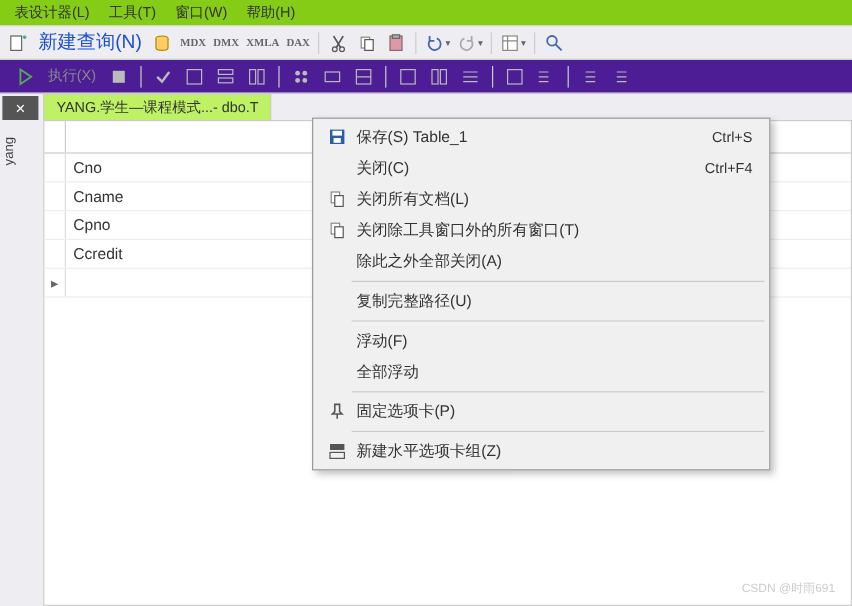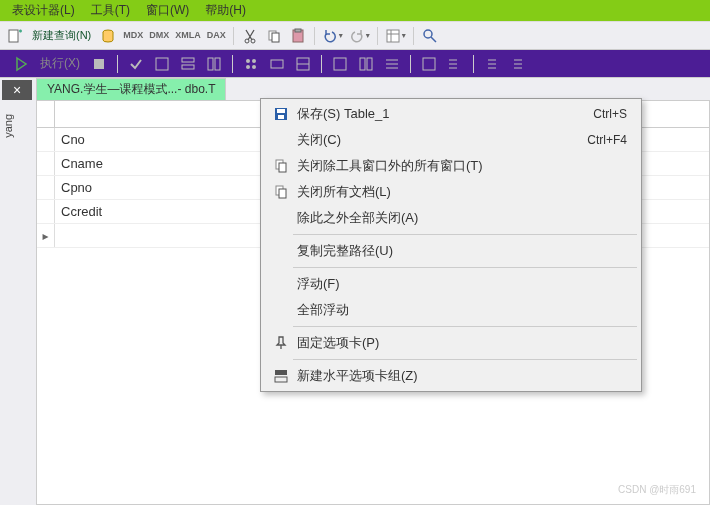--- a/index.html
+++ b/index.html
@@ -3,39 +3,39 @@
   <meta charset="utf-8">
   <style>
     * { box-sizing: border-box; margin: 0; padding: 0; }
     body { font-family: "Microsoft YaHei", "Segoe UI", sans-serif; font-size: 12px; color: #333; background: #fff; width: 710px; height: 505px; position: relative; overflow: hidden; }
     
     .menubar { display: flex; background: #84cc16; height: 22px; align-items: center; padding-left: 4px; border-bottom: 1px solid #ddd; }
     .menubar-item { padding: 0 8px; color: #333; cursor: default; }
     
     .toolbar { display: flex; background: #eeeef2; height: 28px; align-items: center; padding-left: 4px; border-bottom: 1px solid #ccc; gap: 2px; }
     .toolbar .btn { display: inline-flex; align-items: center; justify-content: center; height: 22px; min-width: 22px; padding: 0 2px; color: #555; cursor: default; }
-    .toolbar .btn.text { padding: 0 4px; font-size: 11px; color: #14532d; }
+    .toolbar .btn.text { padding: 0 4px; font-size: 16px; color: #1d4ed8; }
     .toolbar .sep { width: 1px; height: 18px; background: #ccc; margin: 0 3px; }
-    .toolbar .tiny-label { font-size: 9px; font-weight: bold; color: #666; text-align: center; line-height: 1; }
+    .toolbar .tiny-label { font-size: 9px; font-weight: bold; color: #666; text-align: center; line-height: 1; font-family: Liberation Serif, serif; }
     .toolbar .dropdown-arrow { font-size: 8px; color: #666; margin-left: 1px; }
     
     .toolbar2 { display: flex; background: #4c1d95; height: 28px; align-items: center; padding-left: 10px; border-bottom: 1px solid #ccc; gap: 4px; }
     .toolbar2 .btn { display: inline-flex; align-items: center; justify-content: center; height: 22px; min-width: 22px; color: #aaa; }
     .toolbar2 .btn.exec { color: #5a5; }
     .toolbar2 .btn.text { color: #888; padding: 0 4px; }
     .toolbar2 .sep { width: 1px; height: 18px; background: #ccc; margin: 0 3px; }
 
     .workspace { display: flex; height: calc(100% - 78px); }
     .sidebar { width: 36px; background: #eeeef2; display: flex; flex-direction: column; }
     .tab-close { width: 30px; height: 20px; display:flex; align-items:center; justify-content:center; color:#fff; background:#555; margin:2px; font-size:14px; }
     .side-tab { writing-mode: vertical-rl; transform: rotate(180deg); font-size: 11px; color:#444; padding: 8px 0; margin: 4px 2px; cursor:default; text-align:center; }
     
     .main { flex: 1; display: flex; flex-direction: column; }
     .doc-tabs { height: 22px; display: flex; background:#eeeef2; }
-    .doc-tab { background: #86efac; border: 1px solid #ccc; border-bottom: none; padding: 2px 10px; font-size: 12px; color: #333; position: relative; }
+    .doc-tab { background: #bef264; border: 1px solid #ccc; border-bottom: none; padding: 2px 10px; font-size: 12px; color: #333; position: relative; }
     
     .grid-area { flex: 1; background: #fff; border: 1px solid #ccc; }
     .grid-header-row { display:flex; border-bottom:1px solid #ccc; }
     .row-handle-col { width: 18px; border-right:1px solid #ccc; }
     .col-header { flex:1; text-align:center; padding:4px; font-size:13px; }
     .grid-row { display:flex; height: 24px; border-bottom: 1px solid #eee; align-items:center;}
     .grid-row .row-handle { width:18px; border-right:1px solid #ddd; height:100%; display:flex; align-items:center; justify-content:center; color:#666;}
     .grid-row .cell { flex:1; padding: 2px 6px; font-size:13px; }
 
     .context-menu { position: absolute; left: 260px; top: 98px; width: 382px; background: #f0f0f0; border: 1px solid #999; box-shadow: 3px 3px 6px rgba(0,0,0,0.25); padding: 2px; }
@@ -286,31 +286,31 @@
       <span class="label">关闭(C)</span>
       <span class="shortcut">Ctrl+F4</span>
     </div>
     <div class="item">
       <span class="icon-col">
         <svg class="svg-icon" viewBox="0 0 16 16">
           <rect x="3" y="2" width="7" height="9" fill="#fff" stroke="#888"></rect>
           <rect x="6" y="5" width="7" height="9" fill="#fff" stroke="#555"></rect>
         </svg>
       </span>
-      <span class="label">关闭除工具窗口外的所有窗口(T)</span>
+      <span class="label">关闭所有文档(L)</span>
       <span class="shortcut"></span>
     </div>
     <div class="item">
       <span class="icon-col">
         <svg class="svg-icon" viewBox="0 0 16 16">
           <rect x="3" y="2" width="7" height="9" fill="#fff" stroke="#888"></rect>
           <rect x="6" y="5" width="7" height="9" fill="#fff" stroke="#555"></rect>
         </svg>
       </span>
-      <span class="label">关闭所有文档(L)</span>
+      <span class="label">关闭除工具窗口外的所有窗口(T)</span>
       <span class="shortcut"></span>
     </div>
     <div class="item">
       <span class="icon-col"></span>
       <span class="label">除此之外全部关闭(A)</span>
       <span class="shortcut"></span>
     </div>
     <div class="divider"></div>
     <div class="item">
       <span class="icon-col"></span>

